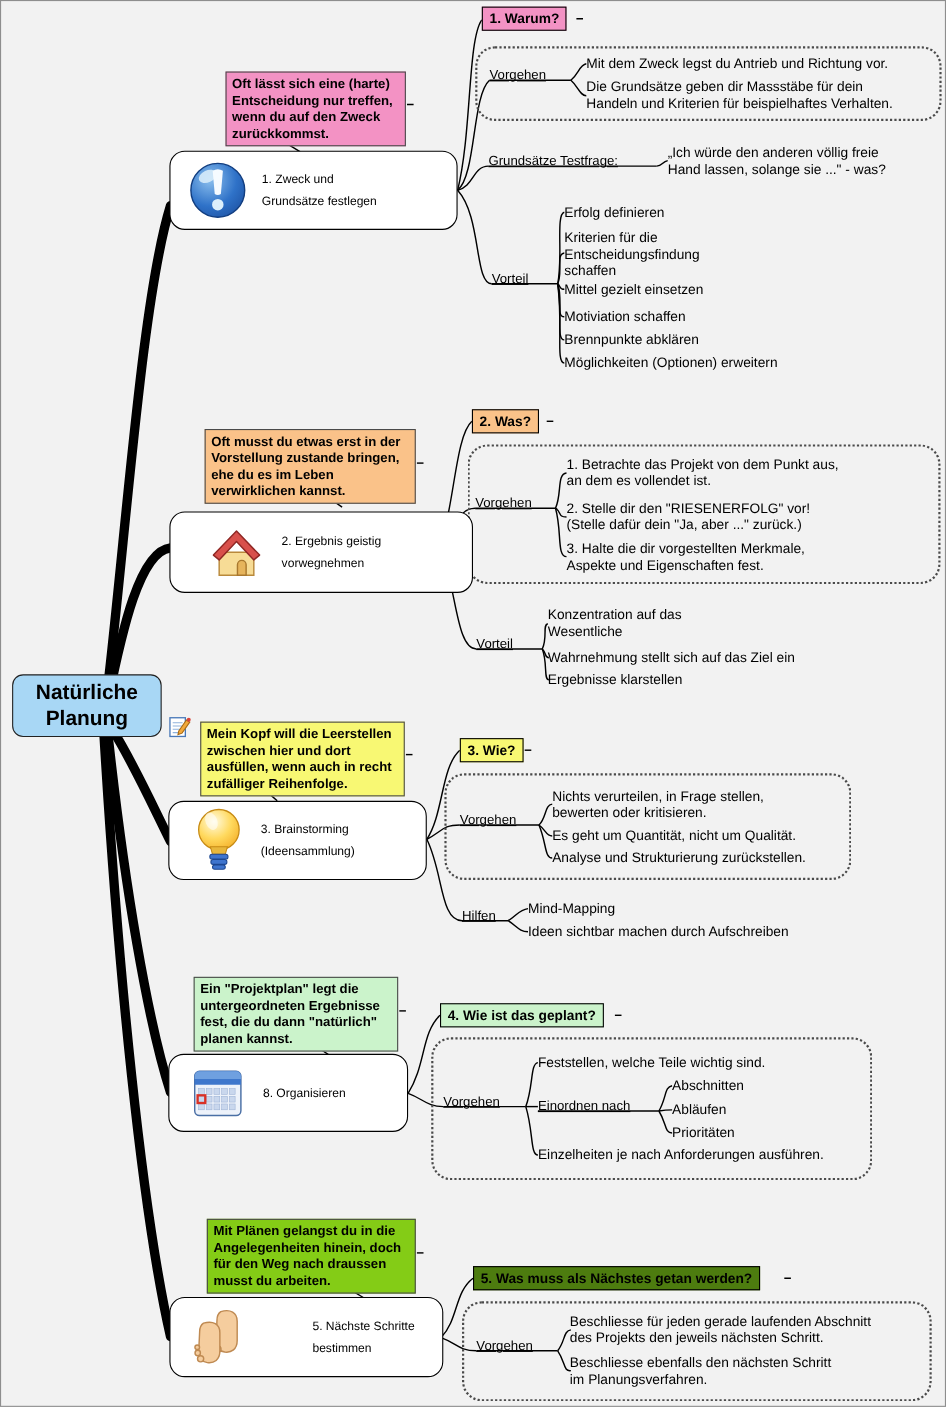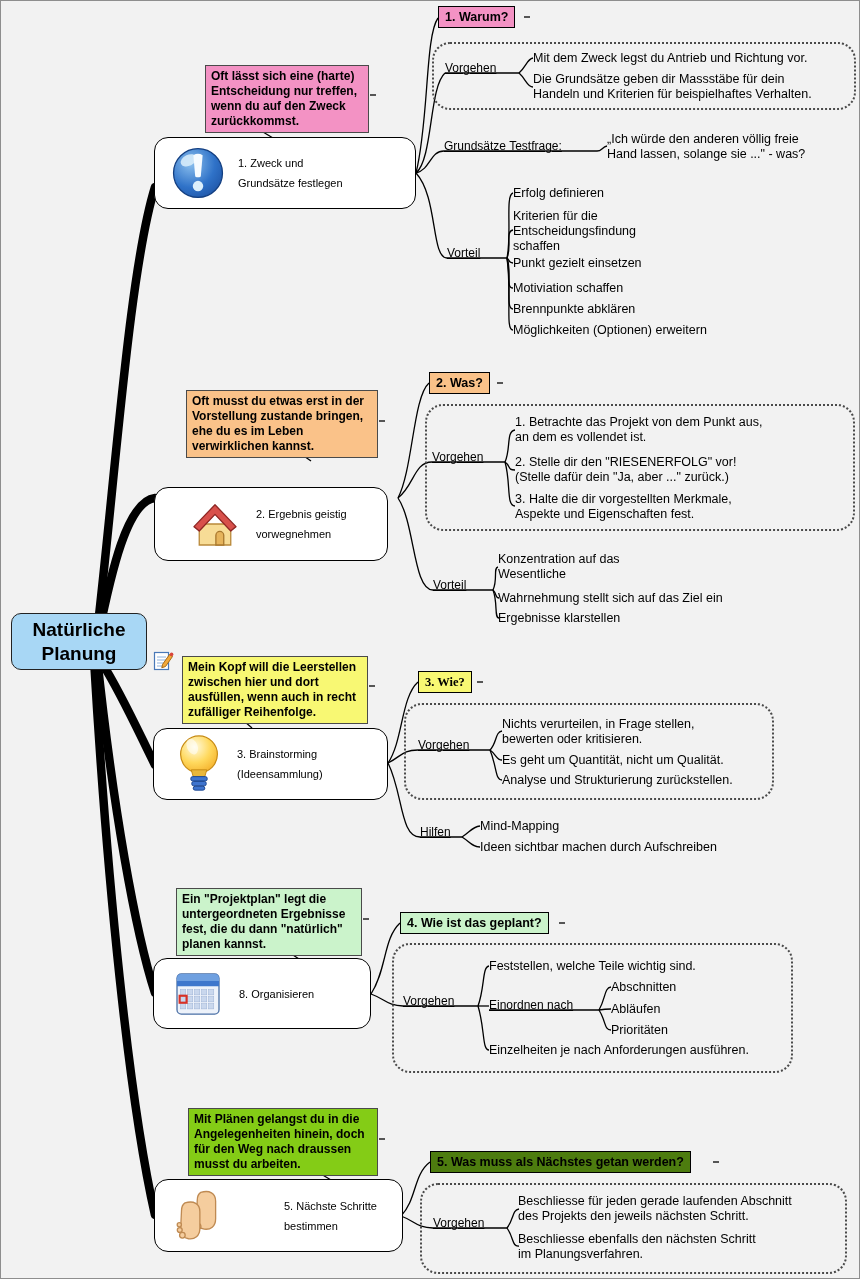--- a/index.html
+++ b/index.html
@@ -176,30 +176,30 @@
   <div class="leaf" style="left:532px;top:71px;width:330px;">Die Grundsätze geben dir Massstäbe für dein
 Handeln und Kriterien für beispielhaftes Verhalten.</div>
   <div class="label" style="left:443px;top:138px;">Grundsätze Testfrage:</div>
   <div class="leaf" style="left:606px;top:131px;width:250px;">„Ich würde den anderen völlig freie
 Hand lassen, solange sie ..." - was?</div>
   <div class="label" style="left:446px;top:245px;">Vorteil</div>
   <div class="leaf" style="left:512px;top:185px;">Erfolg definieren</div>
   <div class="leaf" style="left:512px;top:208px;">Kriterien für die
 Entscheidungsfindung
 schaffen</div>
-  <div class="leaf" style="left:512px;top:255px;">Punkt gezielt einsetzen</div>
+  <div class="leaf" style="left:512px;top:255px;">Mittel gezielt einsetzen</div>
   <div class="leaf" style="left:512px;top:280px;">Motiviation schaffen</div>
   <div class="leaf" style="left:512px;top:301px;">Brennpunkte abklären</div>
   <div class="leaf" style="left:512px;top:322px;">Möglichkeiten (Optionen) erweitern</div>
 
   <div class="note" style="left: 185px; top: 389px; width: 192px; background: rgb(250, 194, 137);">Oft musst du etwas erst in der
 Vorstellung zustande bringen,
 ehe du es im Leben
 verwirklichen kannst.</div>
-  <div class="node" style="left:153px;top:486px;width:234px;height:74px;padding-left:32px;">
+  <div class="node" style="left:153px;top:464px;width:276px;height:74px;padding-left:32px;">
     <span class="ic">
       <svg width="56" height="54" viewBox="0 0 64 60">
         <path d="M14 30 H50 V54 H14 Z" fill="#F7DC96" stroke="#B9893B" stroke-width="1.5"></path>
         <path d="M33 54 v-11 a4.5 4.5 0 0 1 9 0 v11 z" fill="#E6B45C" stroke="#A9782E" stroke-width="1.5"></path>
         <path d="M8 33 L32 8 L56 33 L50 38 L32 19 L14 38 Z" fill="#D8504B" stroke="#8F2724" stroke-width="1.5" stroke-linejoin="round"></path>
       </svg>
     </span>
     <div class="node-label">2. Ergebnis geistig
 vorwegnehmen</div>
   </div>
@@ -237,21 +237,21 @@
           <rect x="16.5" y="45" width="17" height="4.5" rx="2"></rect>
           <rect x="17.5" y="50" width="15" height="4.5" rx="2"></rect>
           <rect x="19" y="55" width="12" height="4" rx="2"></rect>
         </g>
         <ellipse cx="18" cy="14" rx="5.5" ry="8.5" fill="#fff" opacity="0.55" transform="rotate(-22 18 14)"></ellipse>
       </svg>
     </span>
     <div class="node-label">3. Brainstorming
 (Ideensammlung)</div>
   </div>
-  <div class="qbox" style="left: 417px; top: 670px; background: rgb(248, 248, 115); font-family: Liberation Serif, serif;">3. Wie?</div>
+  <div class="qbox" style="left: 417px; top: 670px; background: rgb(248, 248, 115);">3. Wie?</div>
   <div class="label" style="left:417px;top:737px;">Vorgehen</div>
   <div class="leaf" style="left:501px;top:716px;width:260px;">Nichts verurteilen, in Frage stellen,
 bewerten oder kritisieren.</div>
   <div class="leaf" style="left:501px;top:752px;width:280px;">Es geht um Quantität, nicht um Qualität.</div>
   <div class="leaf" style="left:501px;top:772px;width:285px;">Analyse und Strukturierung zurückstellen.</div>
   <div class="label" style="left:419px;top:824px;">Hilfen</div>
   <div class="leaf" style="left:479px;top:818px;">Mind-Mapping</div>
   <div class="leaf" style="left:479px;top:839px;width:300px;">Ideen sichtbar machen durch Aufschreiben</div>
 
   <div class="note" style="left: 175px; top: 887px; width: 186px; background: rgb(203, 243, 203);">Ein "Projektplan" legt die

